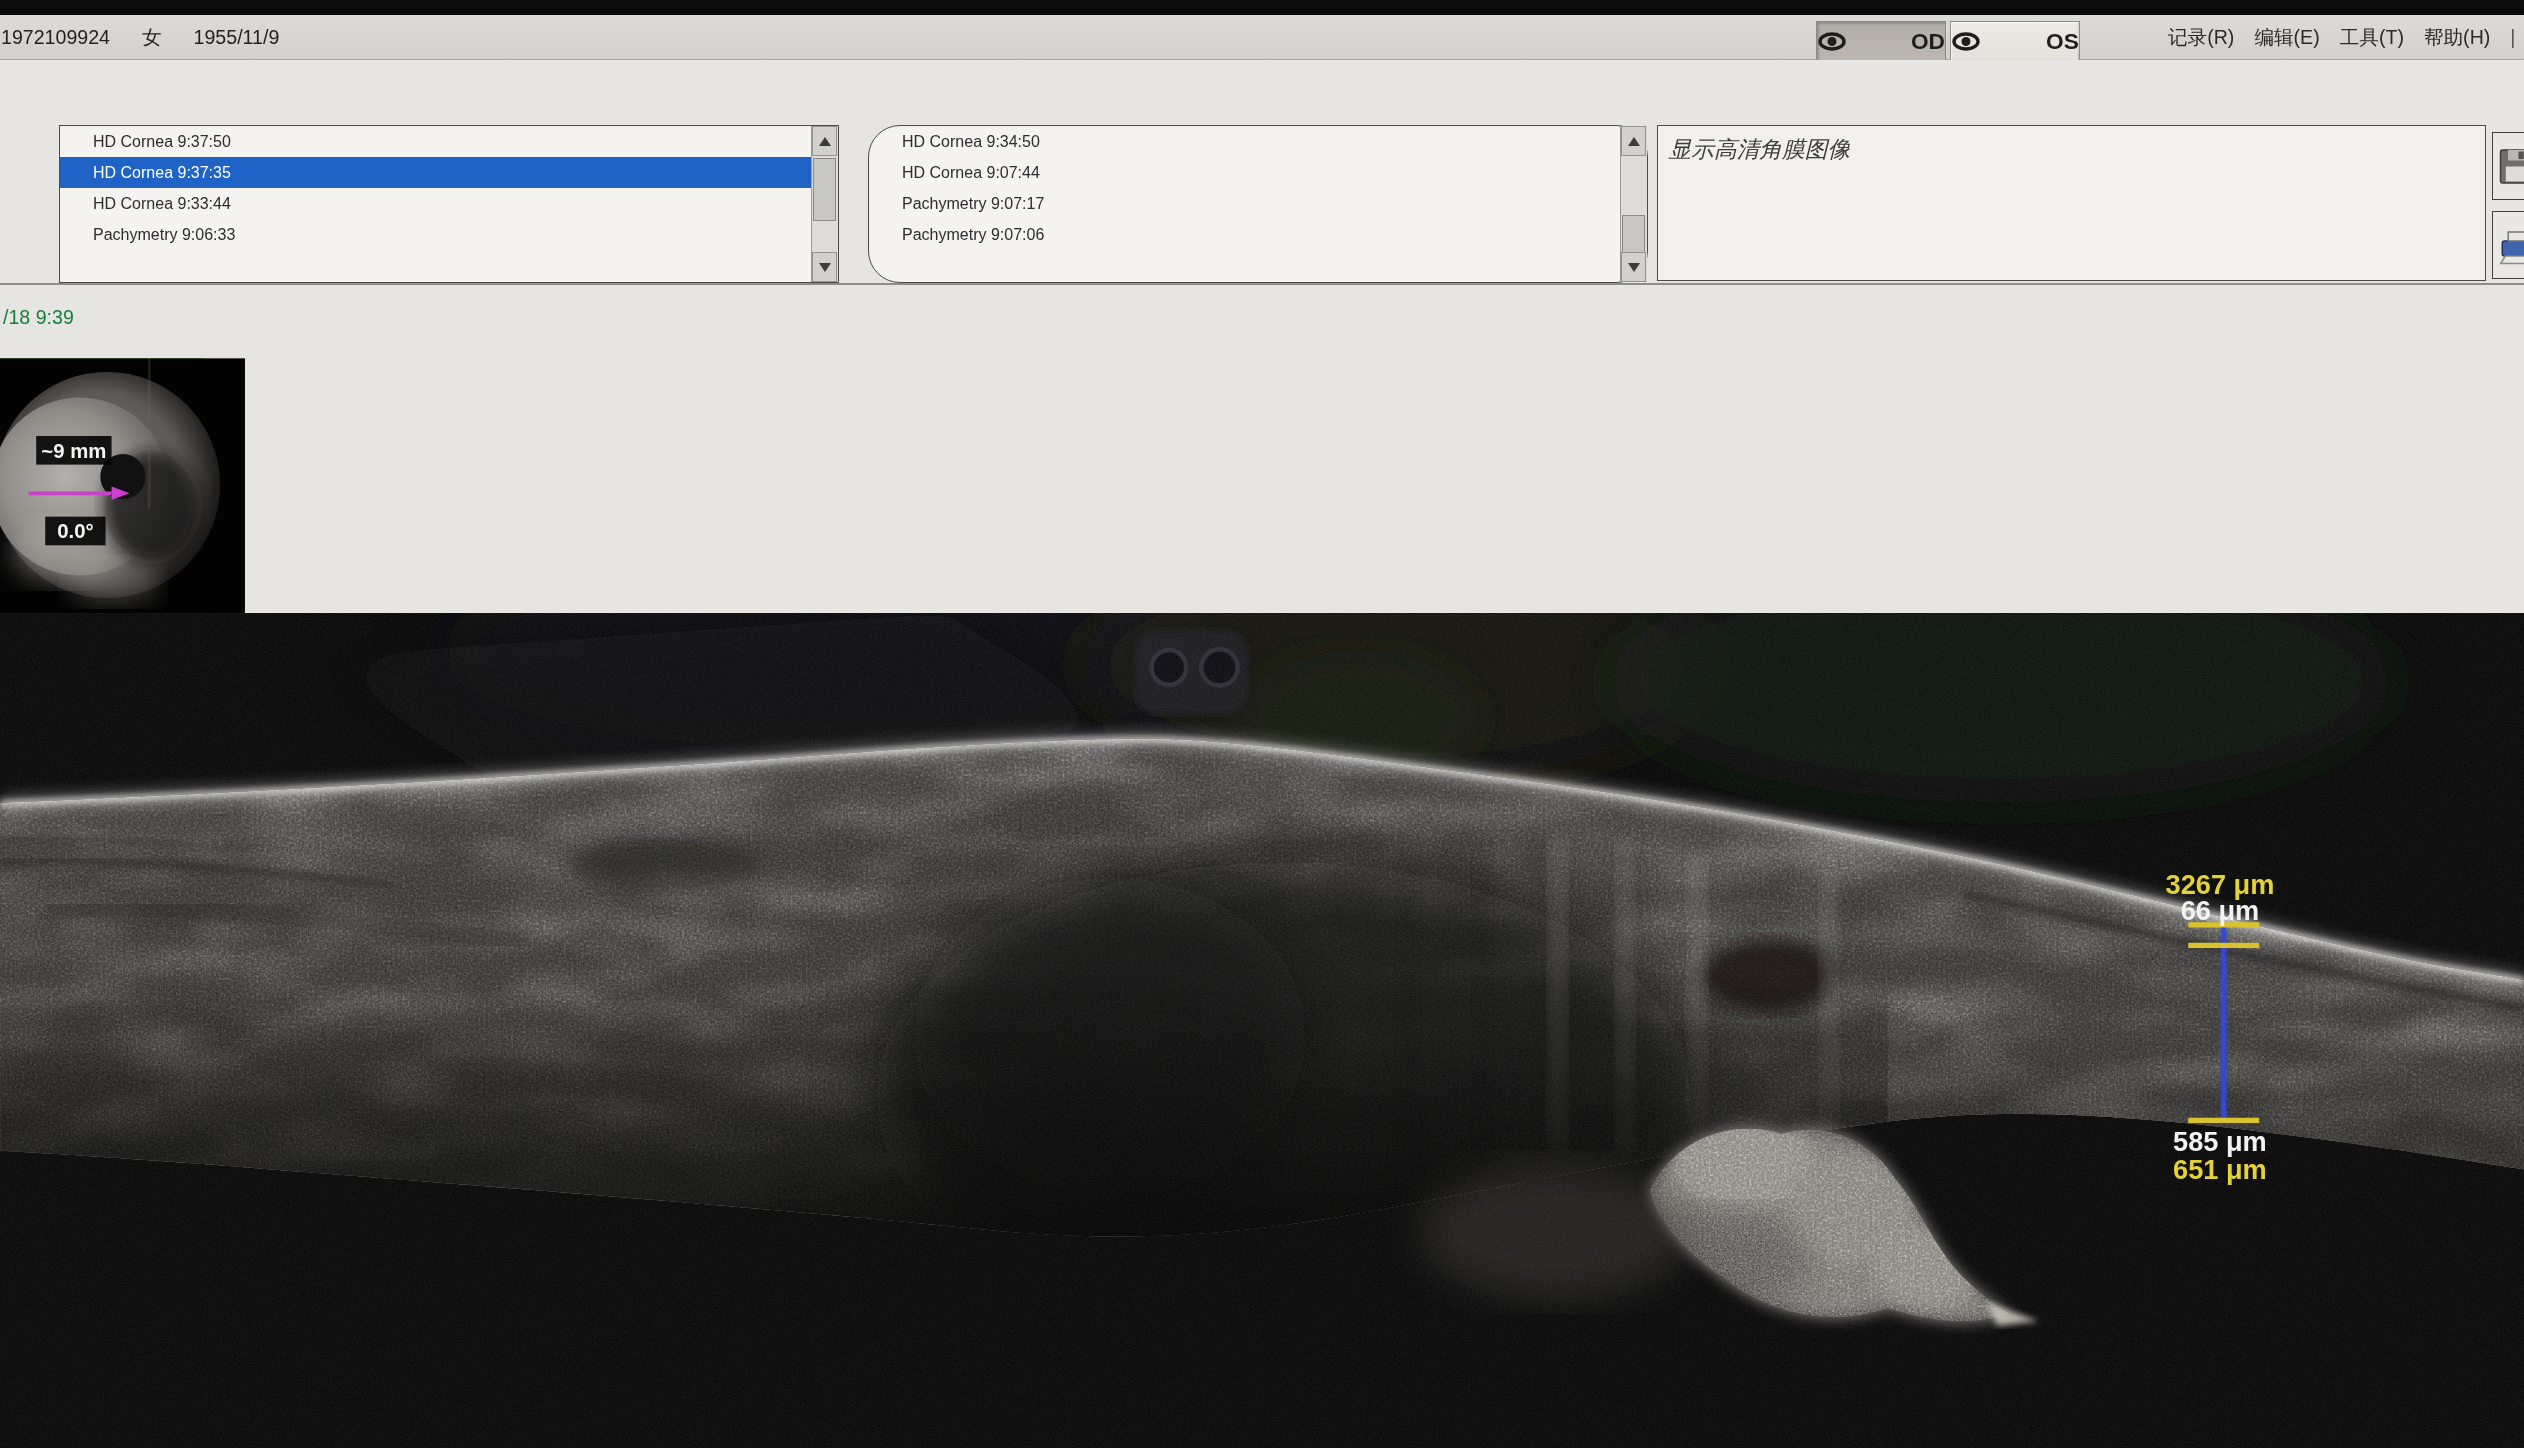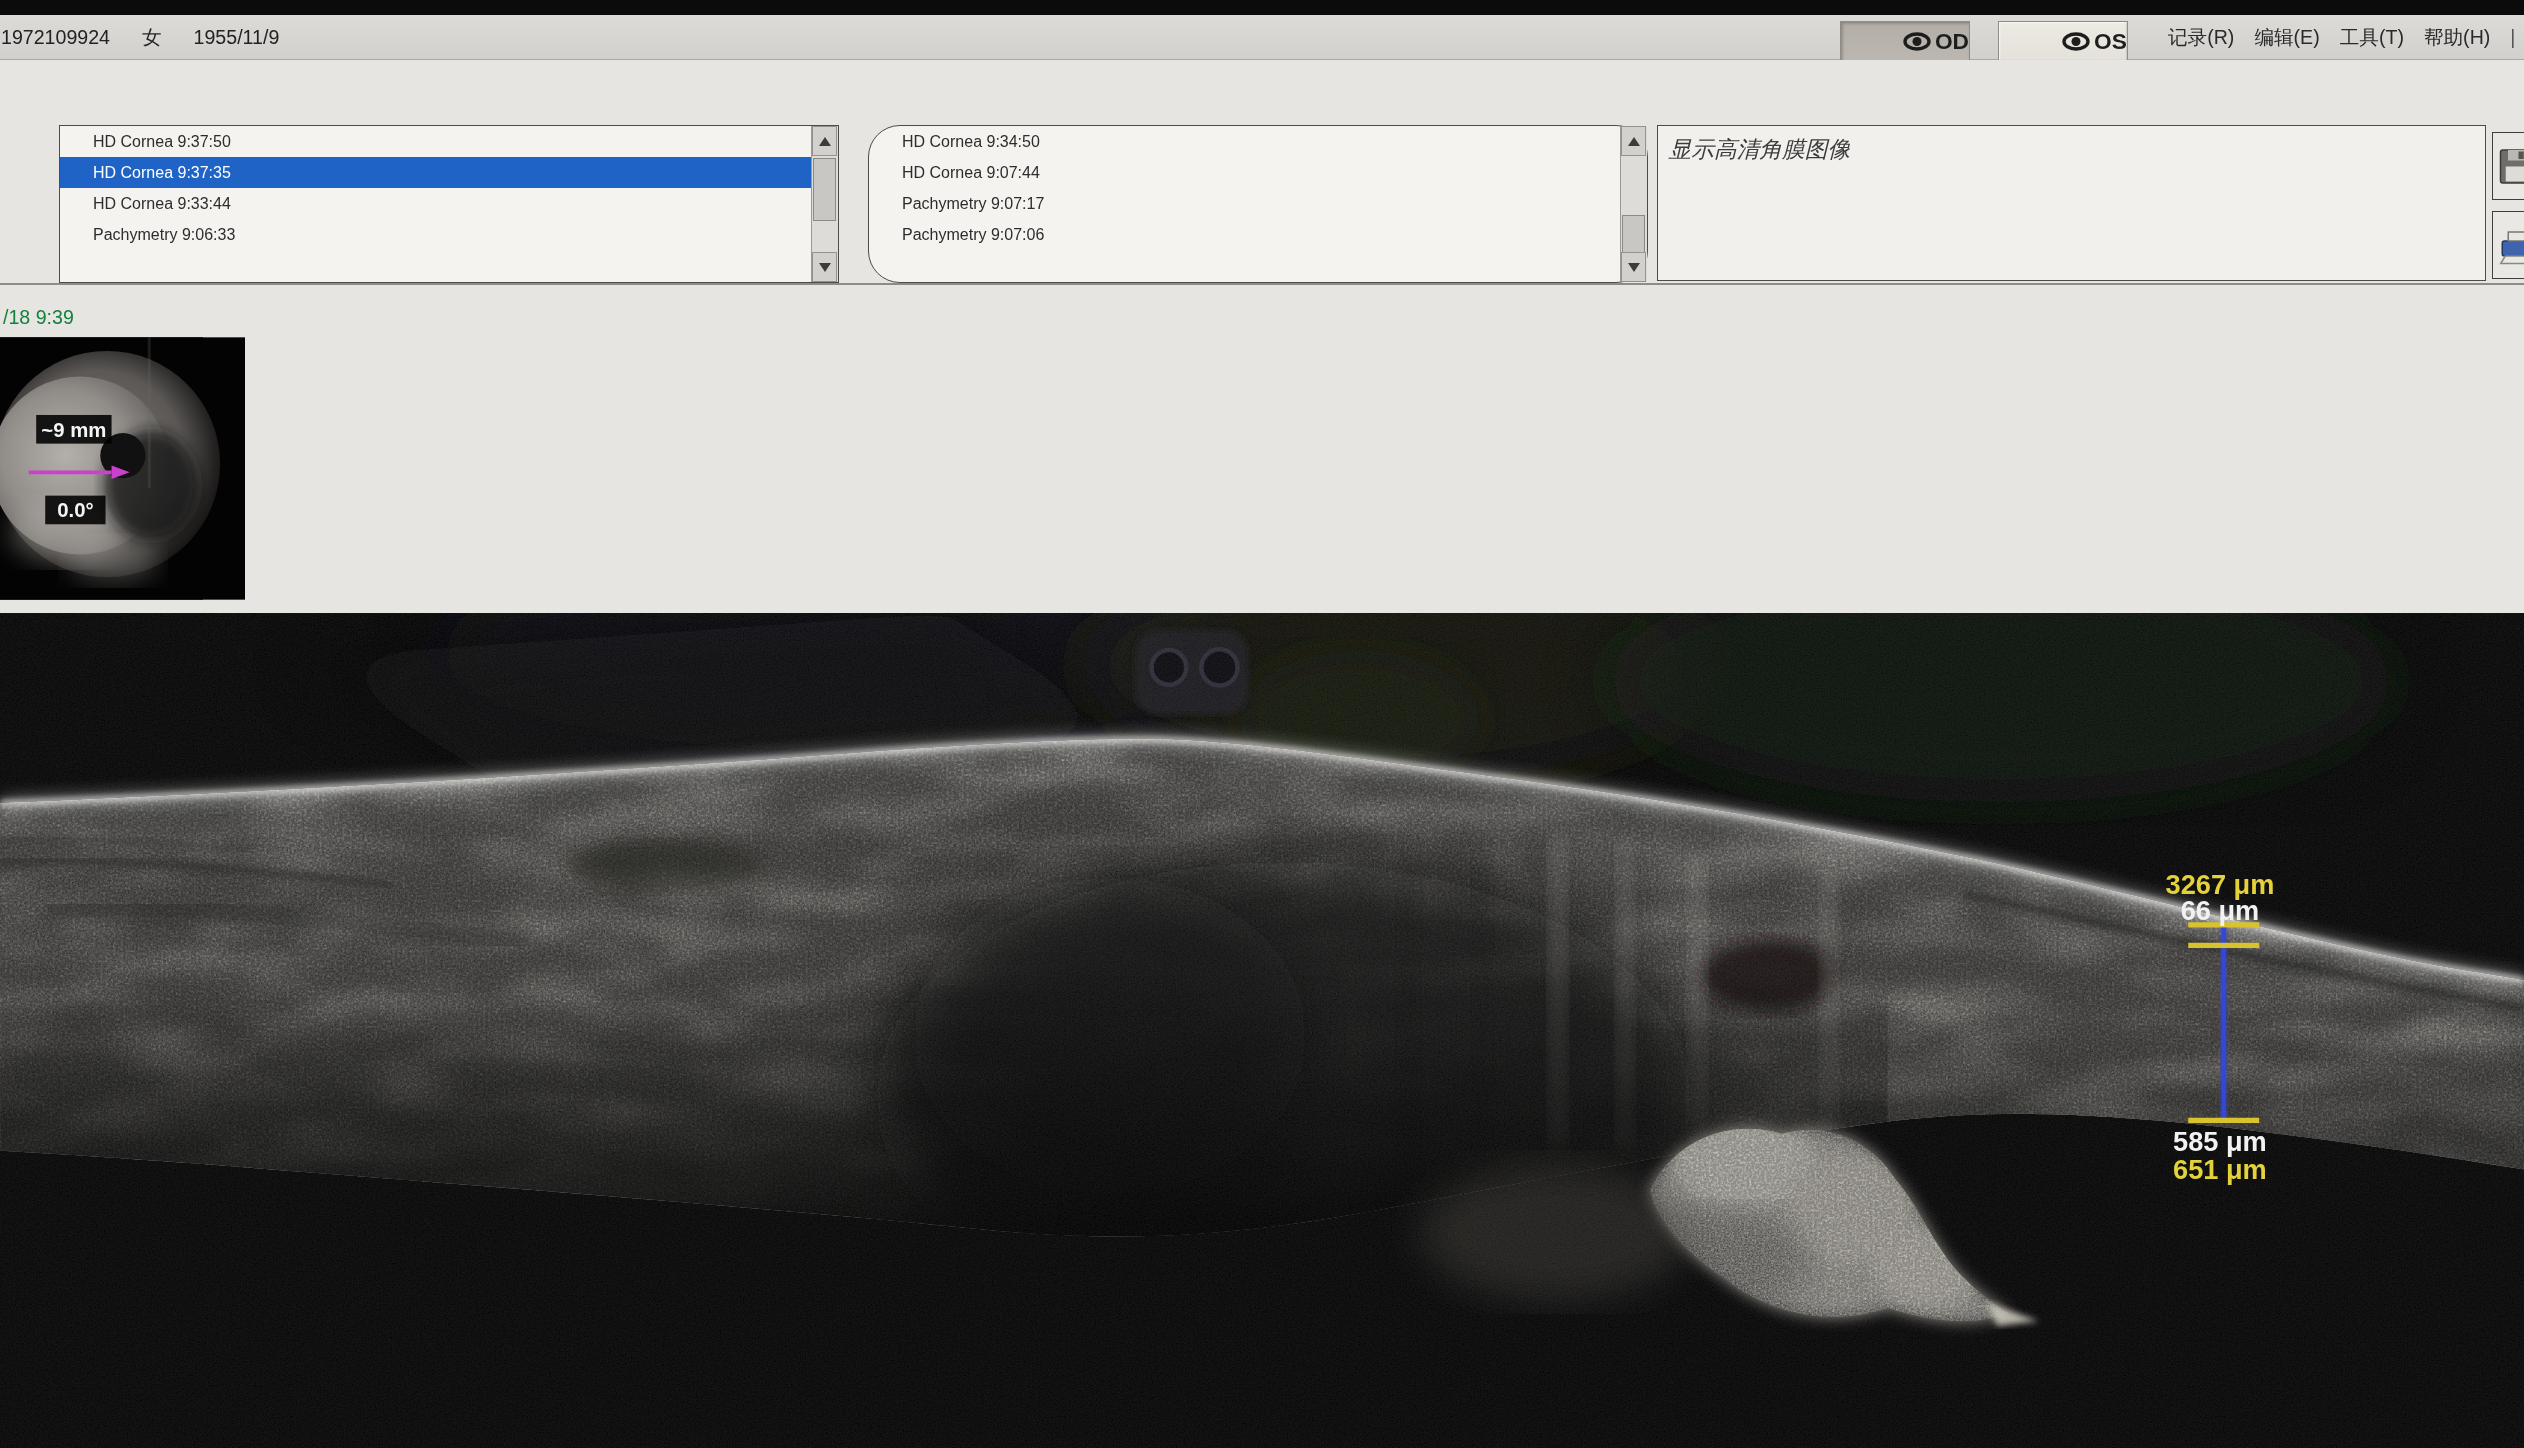--- a/index.html
+++ b/index.html
@@ -6,22 +6,22 @@
   body{width:2525px;height:1449px;position:relative;overflow:hidden;
        font-family:"Liberation Sans","DejaVu Sans",sans-serif;-webkit-font-smoothing:antialiased;}
 
   
   .bezel-top{position:absolute;left:0;top:0;width:2525px;height:15px;background:#0b0b0b;}
   .menubar{position:absolute;left:0;top:15px;width:2525px;height:44px;
            background:linear-gradient(#dcdbd7,#d1d0cc);border-bottom:0.8px solid #a9a8a4;
            color:#222;font-size:19.6px;}
   .patient{position:absolute;left:1px;top:0;height:44px;display:flex;align-items:center;gap:32px;}
   .eyebtns{position:absolute;left:1816px;top:6px;display:flex;gap:3.8px;}
-  .eyebtn{width:128px;height:39px;display:flex;align-items:center;justify-content:flex-end;gap:3px;
-          font-weight:bold;font-size:22.7px;color:#1e1e1e;border:1.5px solid #8f8b85;margin-left:24px;}
+  .eyebtn{width:128px;height:39px;display:flex;align-items:center;justify-content:space-between;gap:3px;
+          font-weight:bold;font-size:22.7px;color:#1e1e1e;border:1.5px solid #8f8b85;}
   .eyebtn.pressed{background:linear-gradient(#b2aea7,#bcb8b1);box-shadow:inset 1.5px 1.5px 3px rgba(0,0,0,.25);}
   .eyebtn.raised{background:linear-gradient(#ecea e3,#e6e3dc);background:linear-gradient(#edeae3,#e4e1da);
           box-shadow:inset -0.8px -0.8px 1.5px rgba(0,0,0,.15), inset 0.8px 0.8px 1.5px #fff;}
   .menus{position:absolute;left:2168px;top:0;height:44px;display:flex;align-items:center;gap:20px;color:#2a2a2a;}
   .menus .sep{color:#555;}
 
   
   .panelarea{position:absolute;left:0;top:60px;width:2525px;height:553px;background:#e6e5e1;}
   .listrow-underline{position:absolute;left:0;top:223px;width:2525px;height:1.5px;background:#8d8c88;}
   .listbox{position:absolute;top:65px;height:156px;background:#f4f3f0;border:1.5px solid #4c4b48;}
@@ -40,21 +40,21 @@
   .descbox{position:absolute;left:1657px;top:65px;width:829px;height:156px;background:#f1f0ed;
            border:1.5px solid #4c4b48;font-size:22.7px;color:#3c3c3c;padding:7.6px 0 0 10.6px;box-sizing:border-box;font-style:italic;}
 
   .sidebtn{position:absolute;left:2492px;width:59px;height:68px;background:#e9e8e4;border:1.5px solid #3f3e3b;
            display:flex;align-items:center;justify-content:flex-start;padding-left:6px;box-sizing:border-box;}
   .sidebtn.b1{top:72px;} .sidebtn.b2{top:151px;}
 
   .stamp{position:absolute;left:3px;top:214px;font-size:19.6px;color:#15803d;margin-top:32px;}
 
   
-  .preview{position:absolute;left:0;top:277px;width:203px;height:263px;background:#b91c1c;}
+  .preview{position:absolute;left:0;top:298px;width:203px;height:263px;background:#84cc16;}
 
   
   .toolbar{position:absolute;left:1835px;top:565px;height:47px;display:flex;align-items:center;gap:13.6px;
            font-size:19px;color:#3a3a3a;white-space:nowrap;}
   .tb-input{width:65px;height:30px;border:0.8px solid #9a9995;background:#eceae6;color:#8b8a86;
             font-size:19px;text-align:left;padding:0 6px;font-family:inherit;box-sizing:border-box;}
   .tools{position:absolute;left:2308px;top:565px;display:flex;gap:6px;}
   .toolbtn{width:47px;height:47px;background:#e4e3df;border:1.5px solid #77766f;box-sizing:border-box;
            display:flex;align-items:center;justify-content:center;}
 

